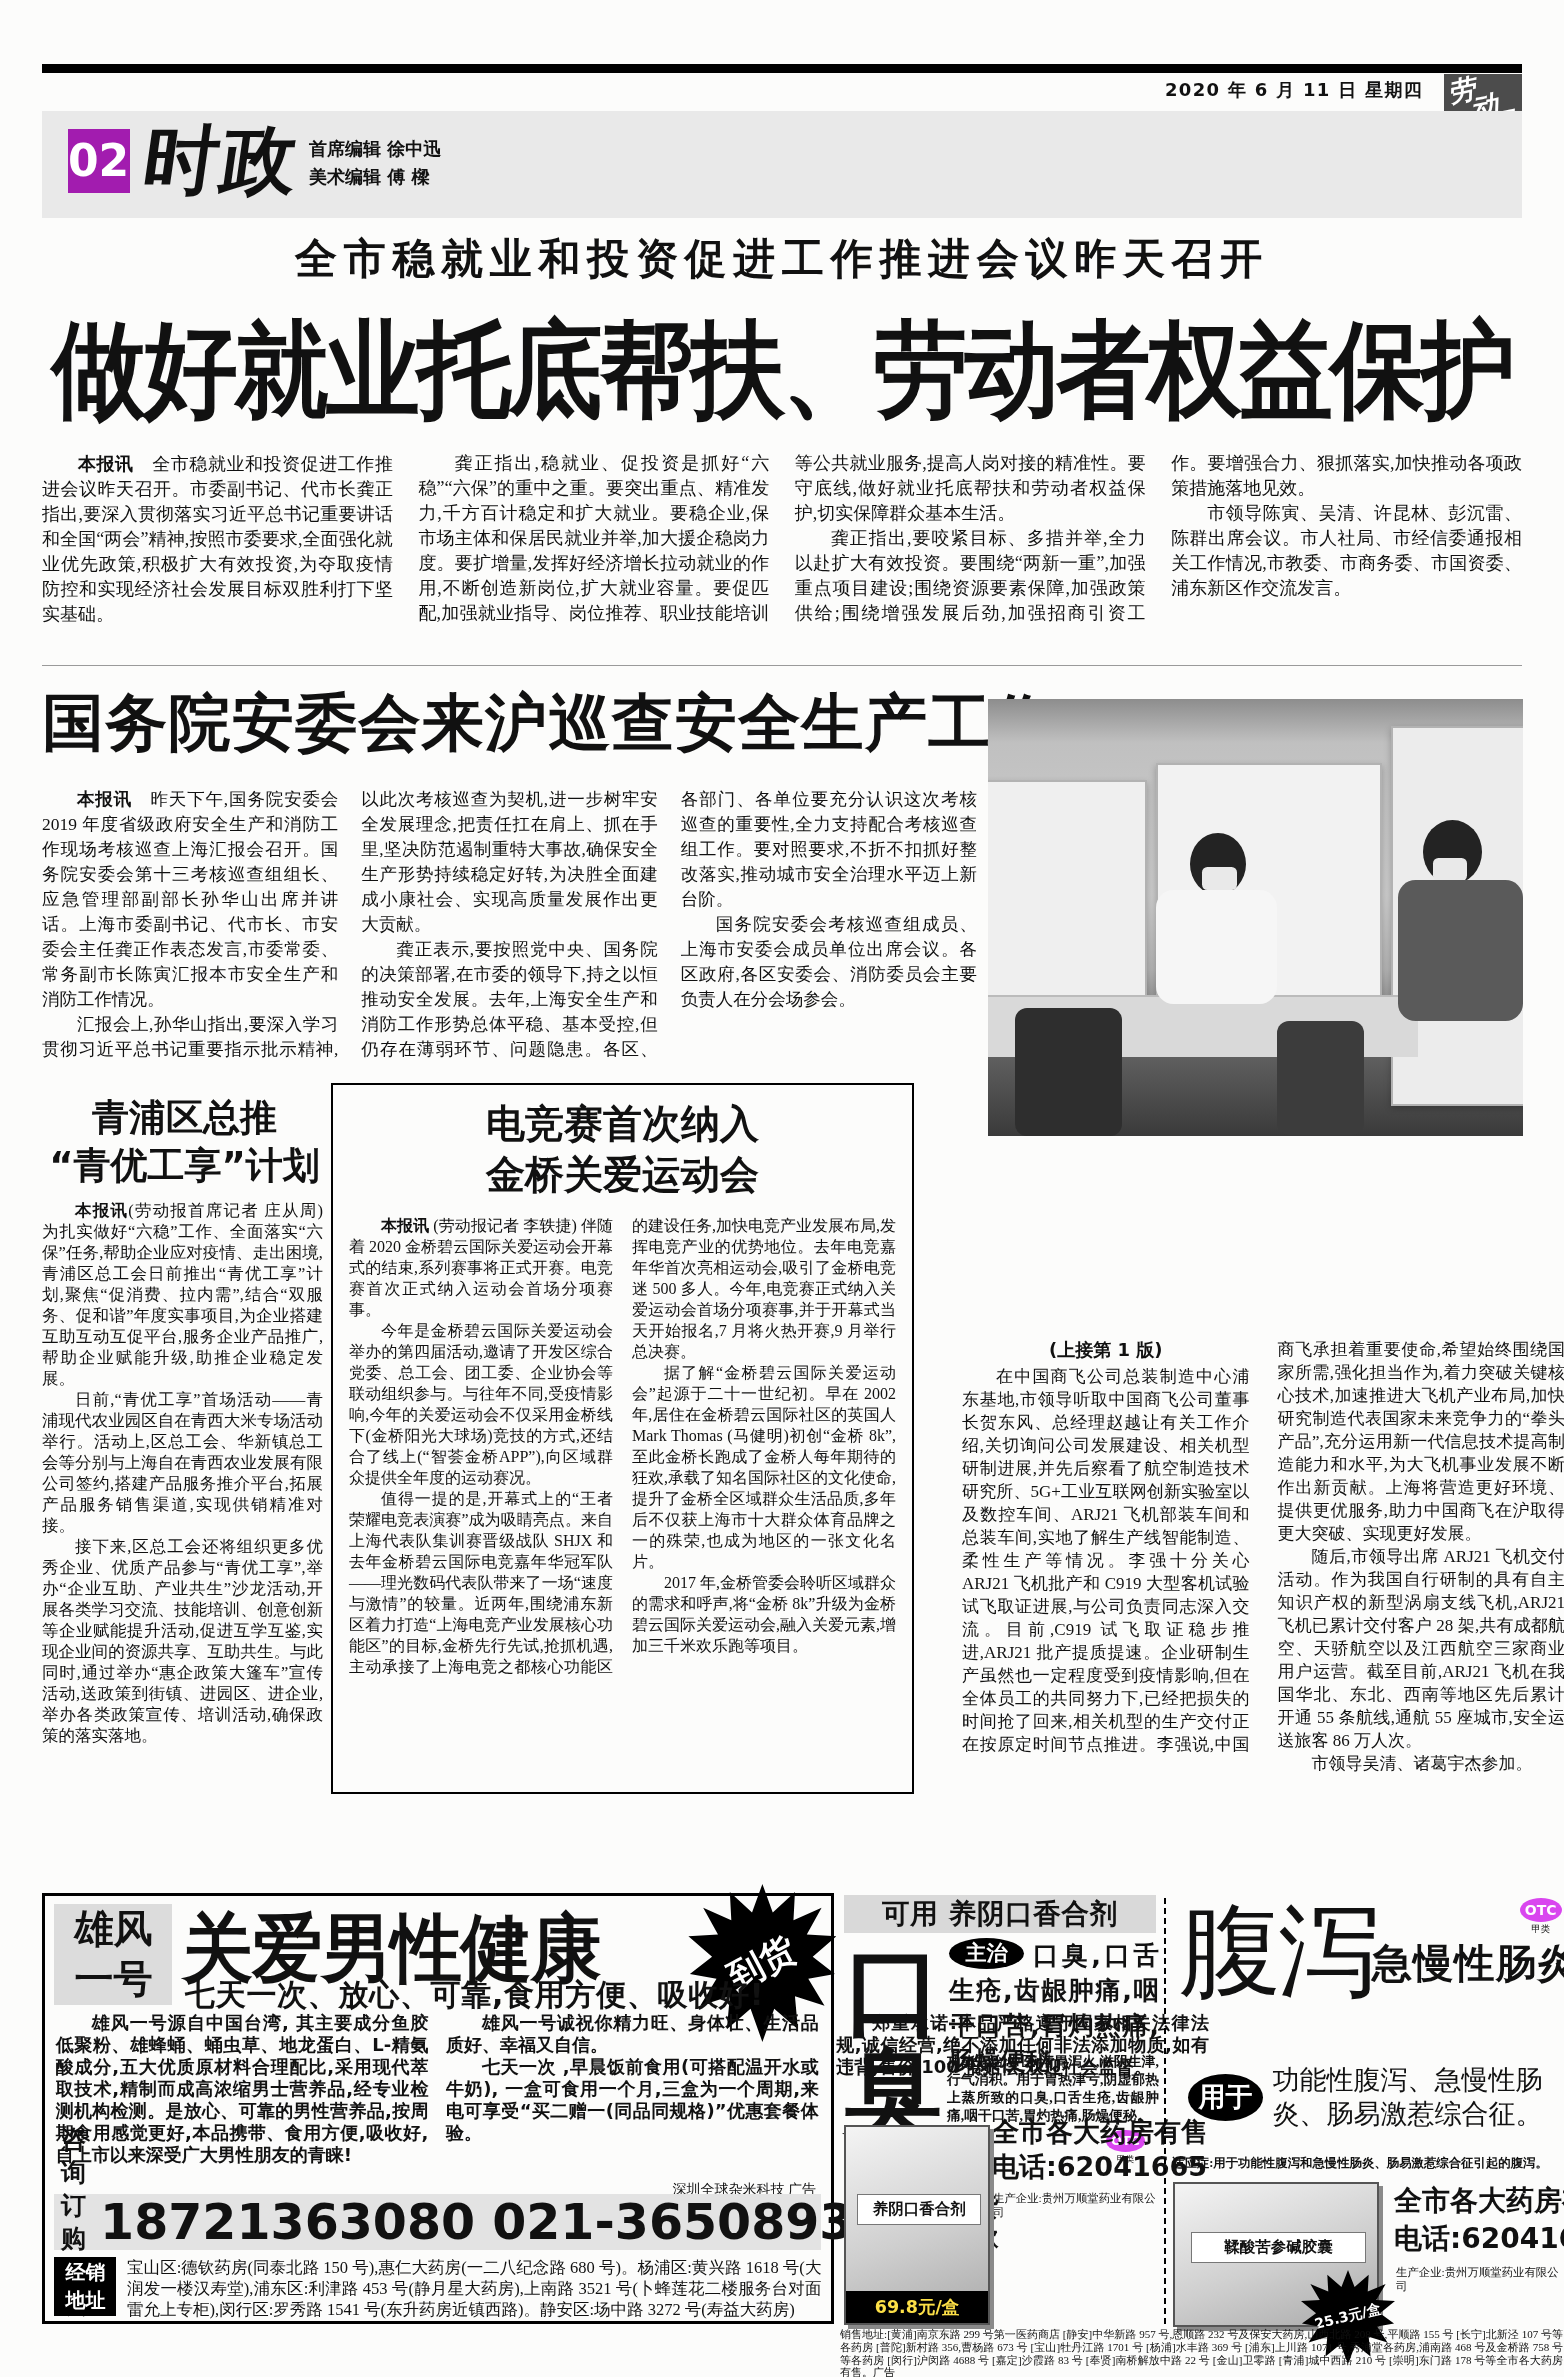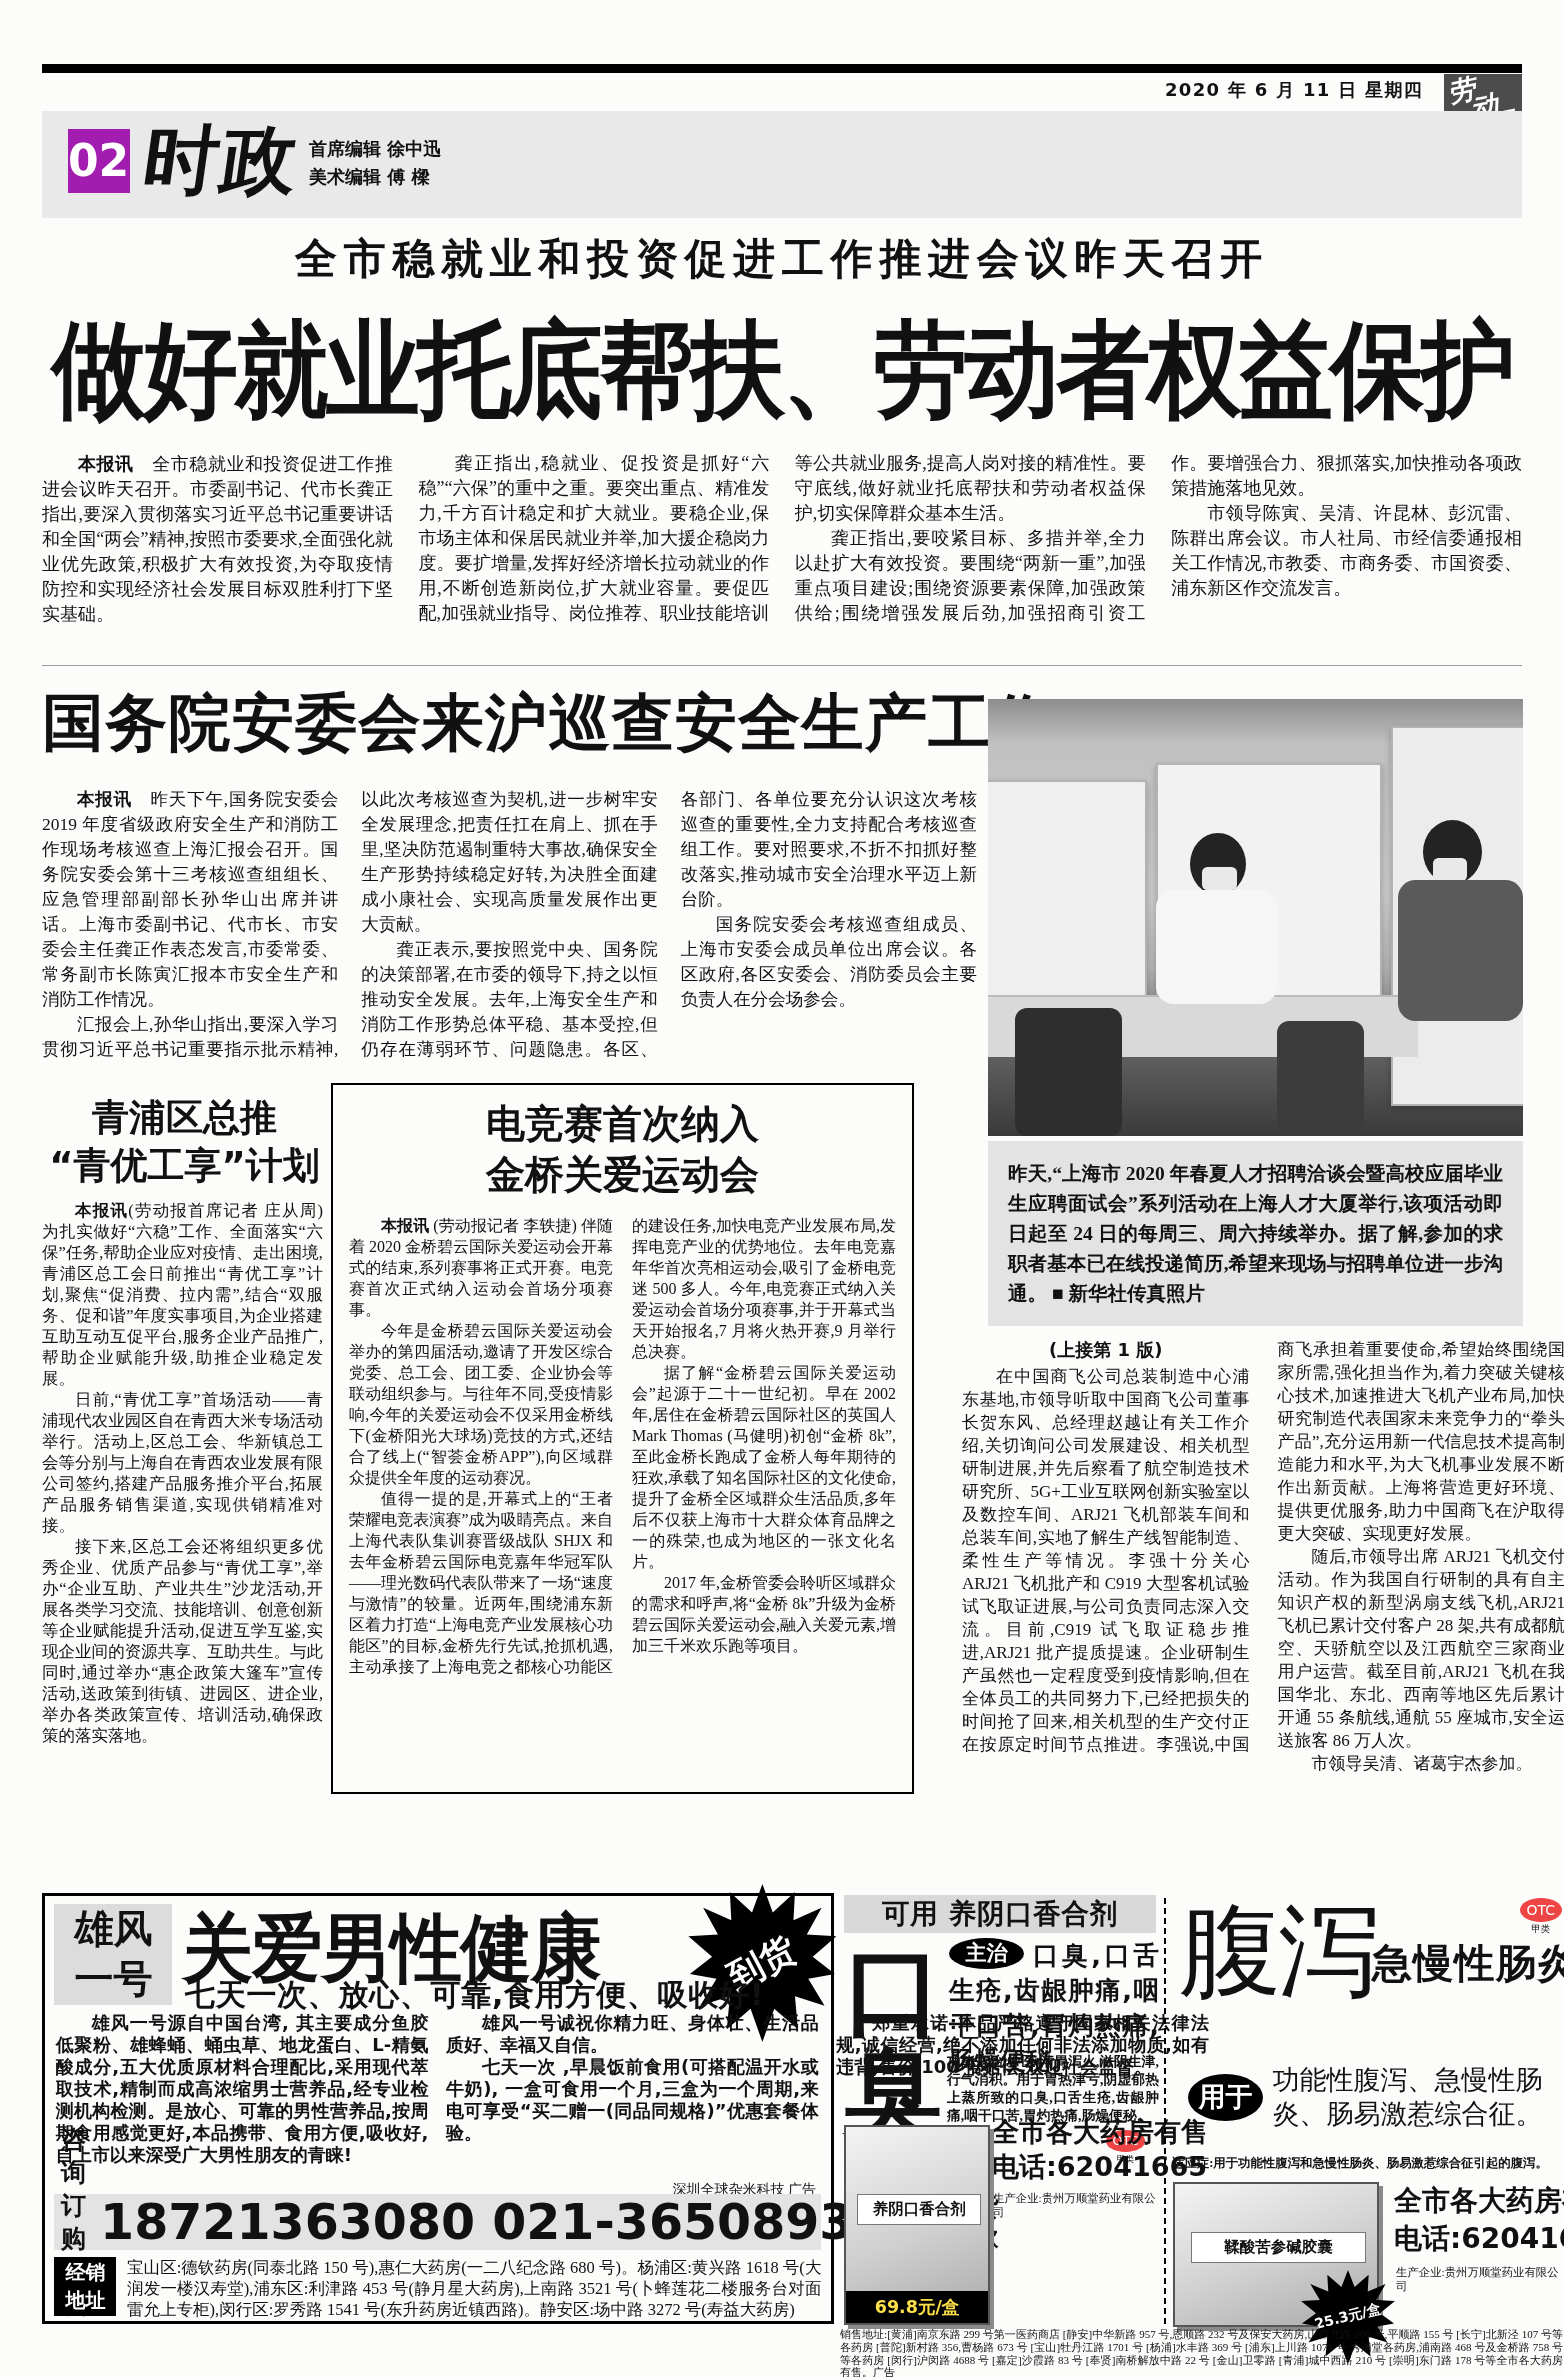--- a/index.html
+++ b/index.html
@@ -53,21 +53,21 @@
   
   .contbody{left:962px;top:1338px;width:603px;height:545px;column-count:2;column-gap:28px;
             font-size:17px;line-height:23px;}
   .jump{text-align:center;font-weight:900;font-size:18px;margin:0 0 4px 0;font-family:"DejaVu Sans",sans-serif;}
   
   .oval{display:inline-flex;align-items:center;justify-content:center;background:#000;color:#fff;
         border-radius:50%;font-weight:900;font-family:"DejaVu Sans",sans-serif;}
   .burst{position:absolute;background:#000;display:flex;align-items:center;justify-content:center;
          clip-path:polygon(50% 0%,57% 18%,72% 5%,71% 23%,90% 15%,80% 32%,100% 33%,84% 46%,99% 57%,81% 60%,92% 77%,72% 71%,74% 92%,58% 79%,50% 100%,42% 79%,26% 92%,28% 71%,8% 77%,19% 60%,1% 57%,16% 46%,0% 33%,20% 32%,10% 15%,29% 23%,28% 5%,43% 18%);}
   .otc{position:absolute;text-align:center;font-family:"DejaVu Sans",sans-serif;}
-  .otc .o1{display:block;background:#ef4444;color:#fff;border-radius:50%;font-weight:normal;text-align:center;}
+  .otc .o1{display:block;background:#d946ef;color:#fff;border-radius:50%;font-weight:bold;text-align:center;}
   
   .ad1{left:42px;top:1893px;width:792px;height:431px;border:3.4px solid #000;box-sizing:border-box;}
   .ad1-brand{position:absolute;left:9.4px;top:8px;width:118px;height:101px;background:#dcdcdc;
              text-align:center;font-size:39px;font-weight:900;line-height:50px;}
   .ad1-head{position:absolute;left:137px;top:2.7px;font-size:71px;font-weight:900;letter-spacing:-1.3px;white-space:nowrap;transform:scaleY(1.05);transform-origin:top left;}
   .ad1-star{right:-5.4px;top:-12px;width:148px;height:158px;}
   .ad1-star span{color:#fff;font-size:35px;font-weight:900;transform:rotate(-28deg);font-family:"DejaVu Sans",sans-serif;}
   .ad1-sub{position:absolute;left:140px;top:79px;font-size:30px;font-weight:900;letter-spacing:0.7px;white-space:nowrap;}
   .ad1-cols{position:absolute;left:10.7px;top:116px;width:763px;height:173px;column-count:2;column-gap:17.5px;
             font-size:18px;line-height:22px;font-weight:600;font-family:"DejaVu Sans",sans-serif;}
@@ -172,24 +172,20 @@
     <div class="desk" style="left:0;top:296px;width:430px;height:60px;"></div>
     <div class="head" style="left:202px;top:134px;width:56px;height:62px;"></div>
     <div class="mask" style="left:214px;top:168px;width:35px;height:23px;"></div>
     <div class="bodyshape" style="left:168px;top:191px;width:121px;height:114px;background:#f6f6f6;"></div>
     <div class="head" style="left:435px;top:121px;width:59px;height:64px;"></div>
     <div class="mask" style="left:445px;top:159px;width:34px;height:23px;"></div>
     <div class="bodyshape" style="left:410px;top:181px;width:125px;height:141px;background:#5a5a5a;"></div>
     <div class="chair" style="left:27px;top:309px;width:107px;height:128px;"></div>
     <div class="chair" style="left:289px;top:322px;width:87px;height:114px;background:#3c3c3c;"></div>
   </div>
-  <div class="abs caption just">
-    <span style="display:inline-block;text-indent:2em;"></span><span>昨天,“上海市 2020 年春夏人才招聘洽谈会暨高校应届毕业生应聘面试会”系列活动在上海人才大厦举行,该项活动即日起至 24 日的每周三、周六持续举办。据了解,参加的求职者基本已在线投递简历,希望来现场与招聘单位进一步沟通。</span>
-    <span class="credit">■ 新华社传真照片</span>
-  </div>
 
   <div class="abs qp-title sans">
     <div>青浦区总推</div>
     <div>“青优工享”计划</div>
   </div>
   <div class="abs qp-body just">
     <p class="para"><b class="sans">本报讯</b><span>(劳动报首席记者 庄从周) 为扎实做好“六稳”工作、全面落实“六保”任务,帮助企业应对疫情、走出困境,青浦区总工会日前推出“青优工享”计划,聚焦“促消费、拉内需”,结合“双服务、促和谐”年度实事项目,为企业搭建互助互动互促平台,服务企业产品推广,帮助企业赋能升级,助推企业稳定发展。</span></p>
   <p class="para">日前,“青优工享”首场活动——青浦现代农业园区自在青西大米专场活动举行。活动上,区总工会、华新镇总工会等分别与上海自在青西农业发展有限公司签约,搭建产品服务推介平台,拓展产品服务销售渠道,实现供销精准对接。</p>
       <p class="para">接下来,区总工会还将组织更多优秀企业、优质产品参与“青优工享”,举办“企业互助、产业共生”沙龙活动,开展各类学习交流、技能培训、创意创新等企业赋能提升活动,促进互学互鉴,实现企业间的资源共享、互助共生。与此同时,通过举办“惠企政策大篷车”宣传活动,送政策到街镇、进园区、进企业,举办各类政策宣传、培训活动,确保政策的落实落地。</p>
     </div>

